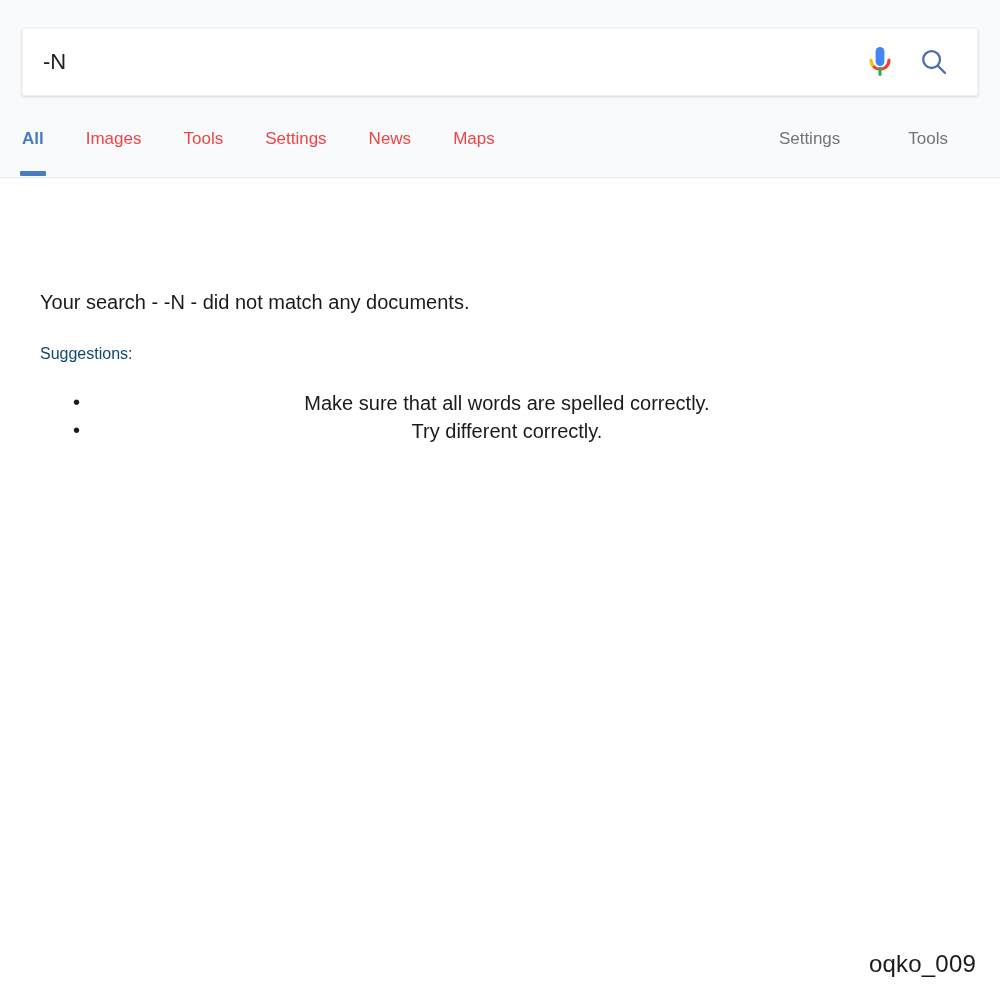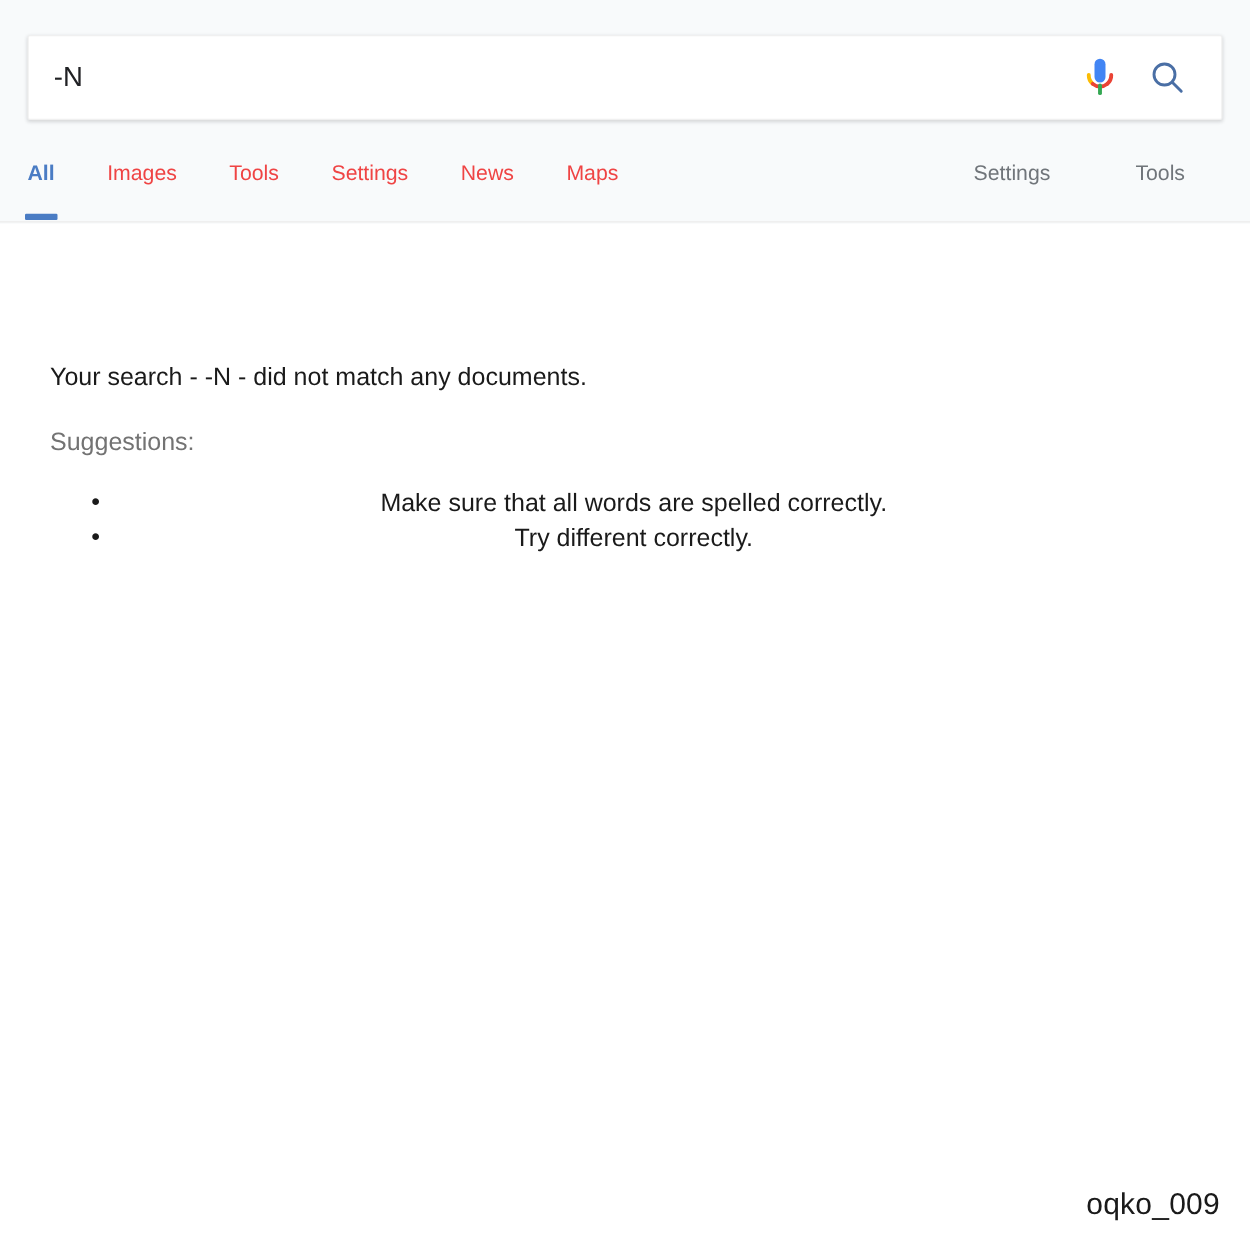--- a/index.html
+++ b/index.html
@@ -138,22 +138,22 @@
     top: 110px;
     width: 880px;
   }
   .no-results-line {
     font-size: 20px;
     color: #1a1a1a;
     line-height: 26px;
     margin: 0 0 26px 0;
   }
   .suggestions-label {
-    font-size: 20px;
-    color: #737373;
+    font-size: 16px;
+    color: #0c4a6e;
     line-height: 26px;
     margin: 0 0 22px 0;
   }
   .suggestions-list {
     margin: 0;
     padding: 0 0 0 33px;
     list-style: none;
   }
   .suggestions-list li {
     font-size: 20px;

